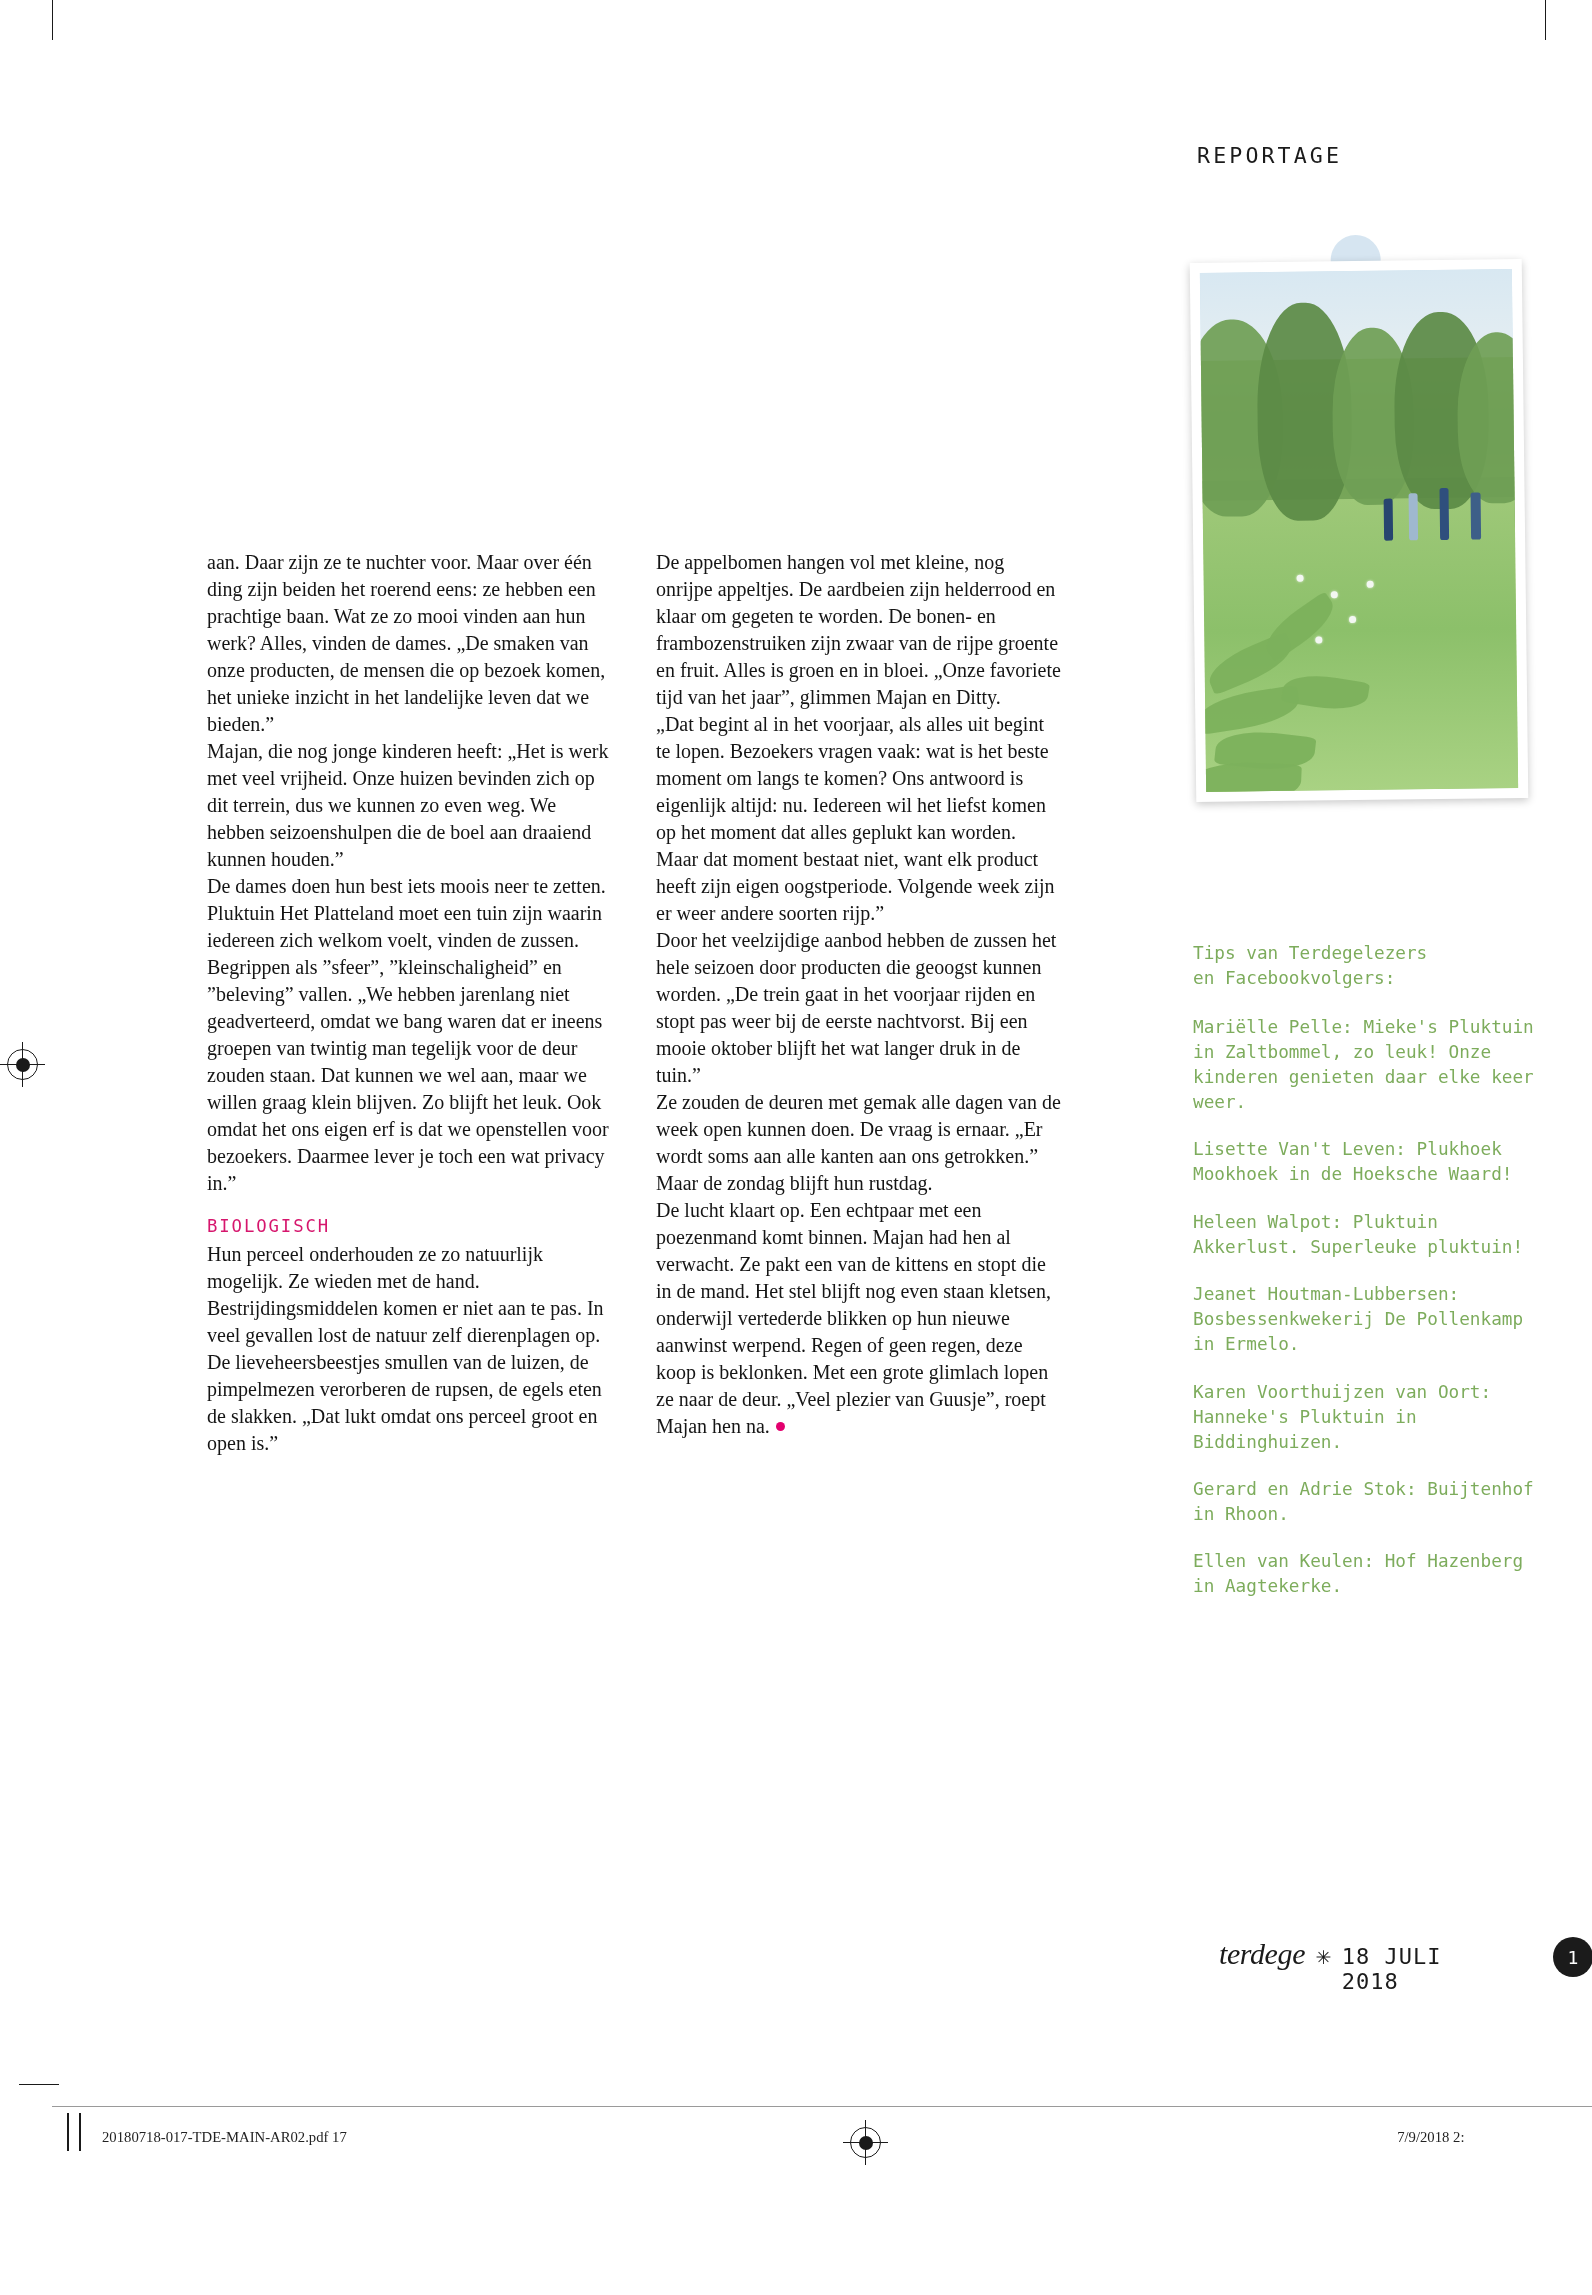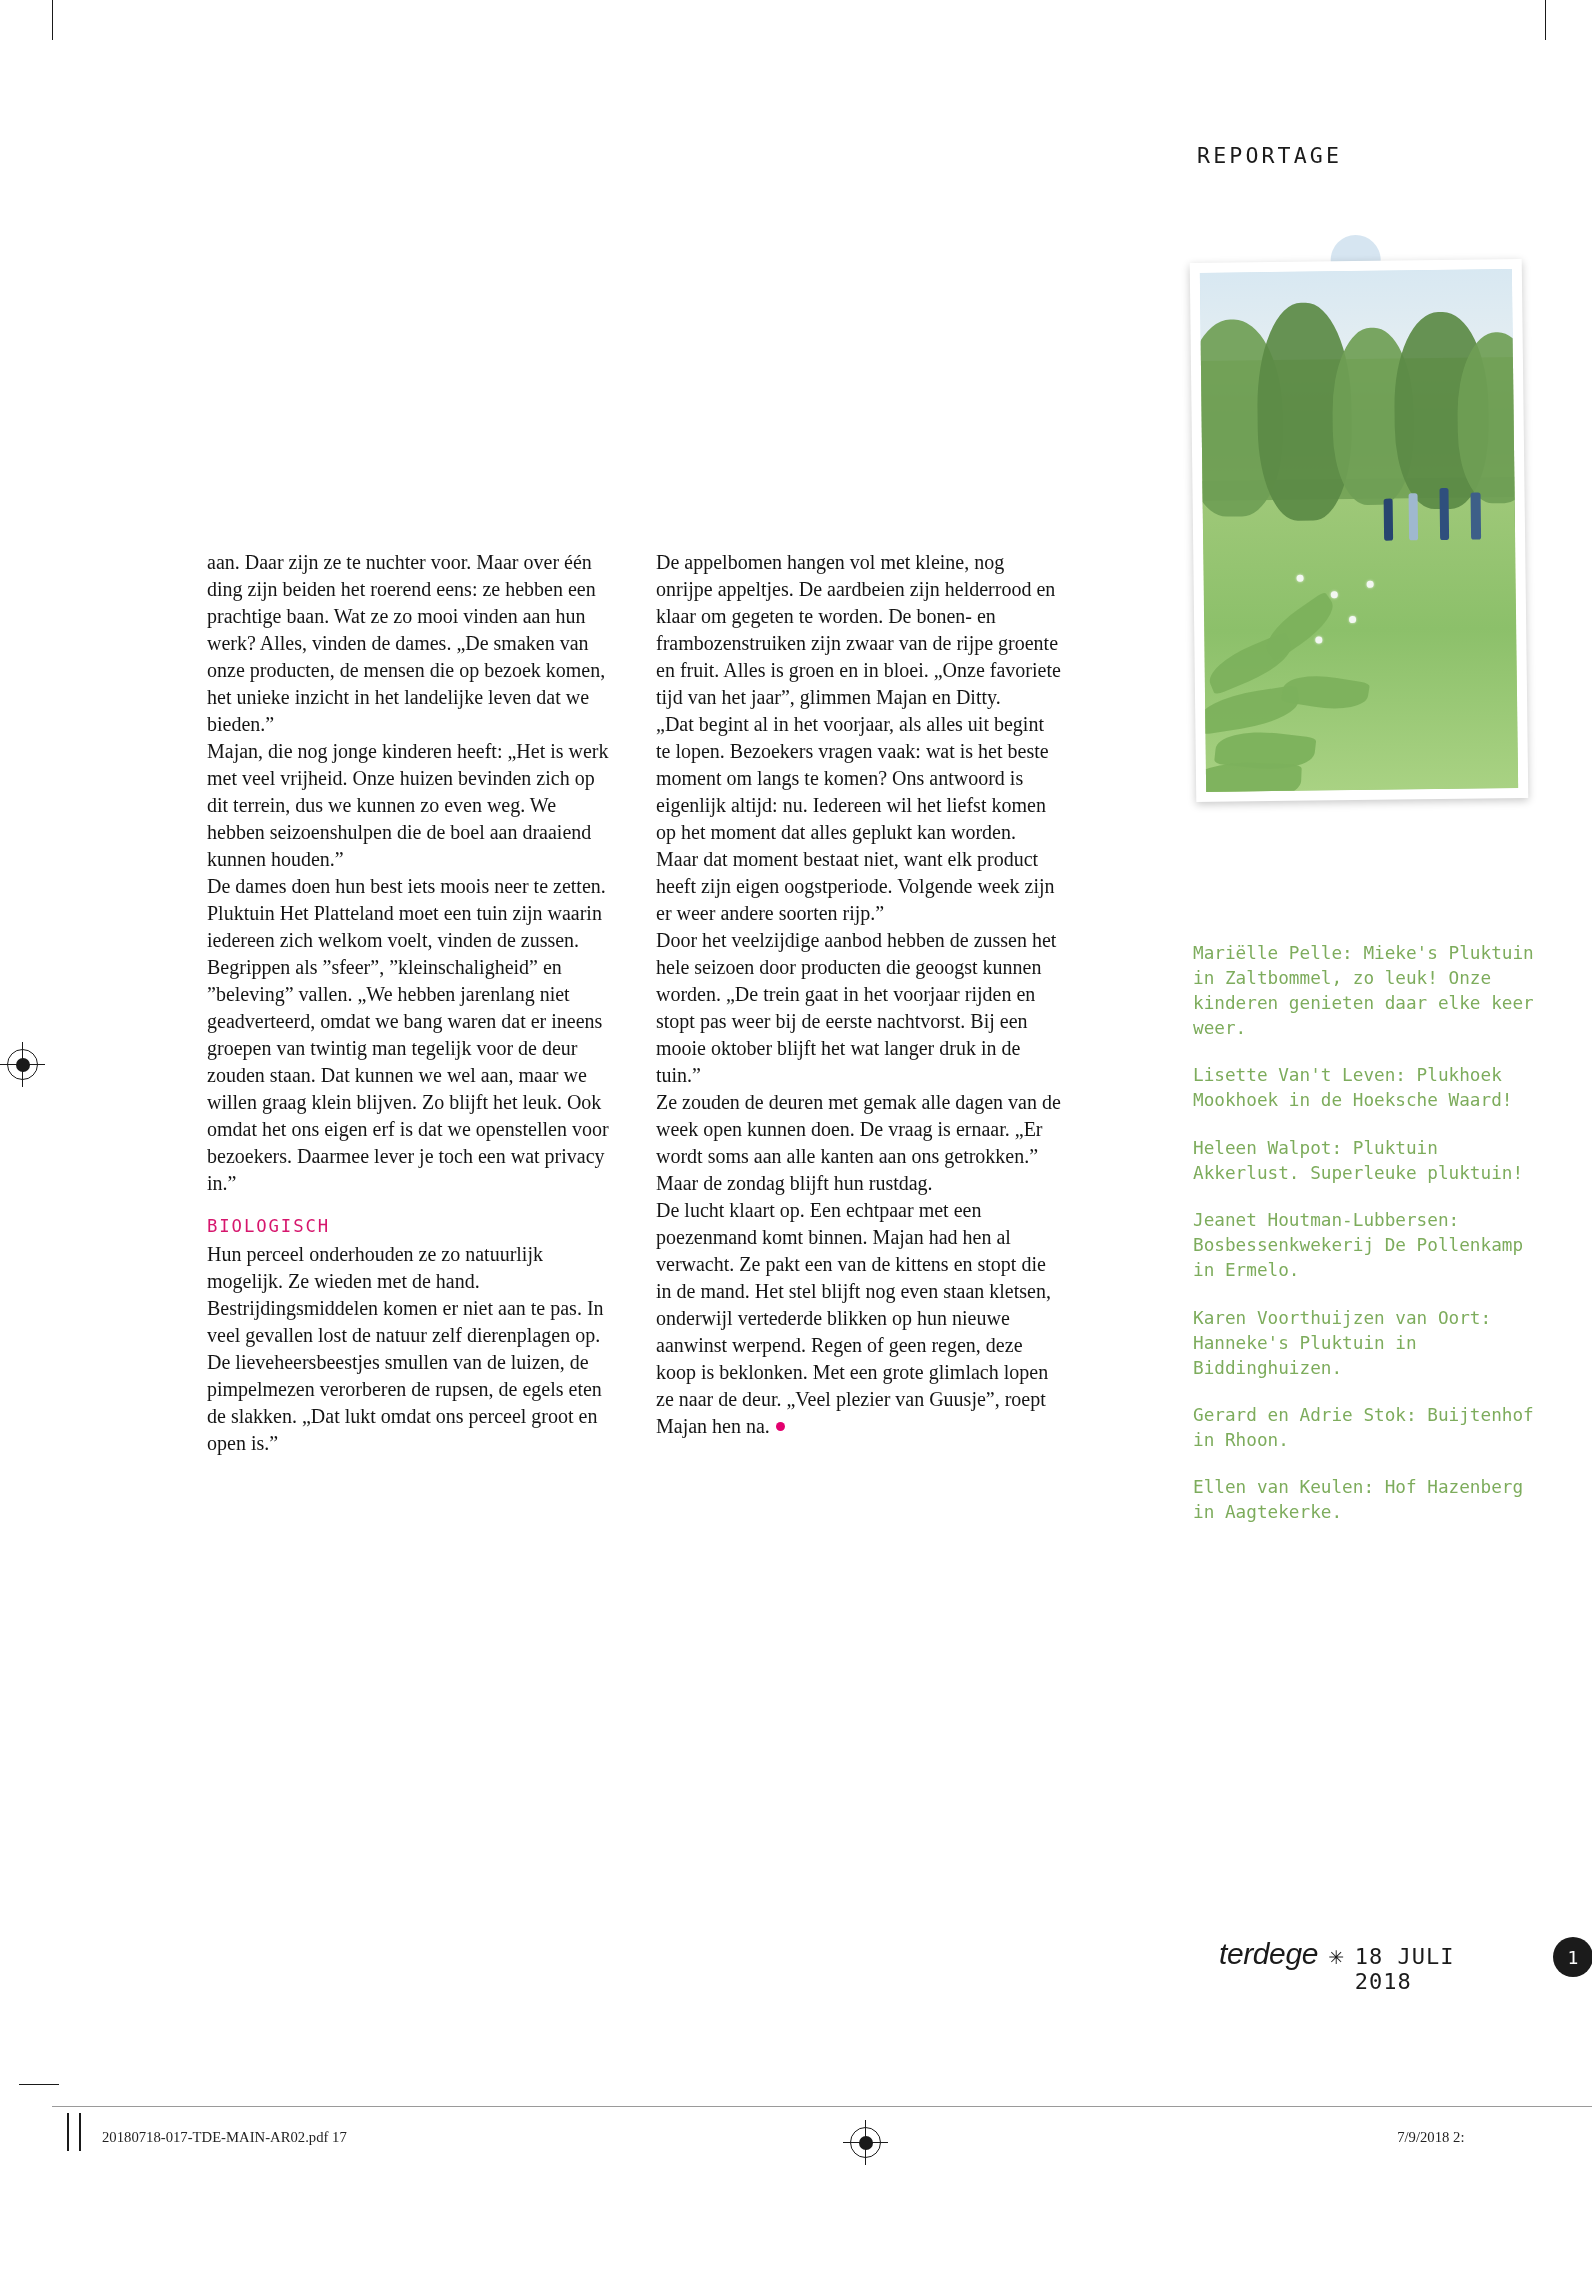--- a/index.html
+++ b/index.html
@@ -210,21 +210,21 @@
   
   .masthead {
     position: absolute;
     left: 1219px;
     top: 1937px;
     display: flex;
     align-items: baseline;
     gap: 10.4px;
   }
   .masthead-logo {
-    font-family: Liberation Sans, sans-serif;
+    font-family: Liberation Serif, serif;
     font-style: italic;
     font-size: 30px;
     color: #1b1b1b;
     letter-spacing: -0.4px;
   }
   .masthead-star {
     font-size: 19px;
     color: #1b1b1b;
   }
   .masthead-date {
@@ -335,20 +335,22 @@
 
   <div class="col" id="col-2">
     <p>De appelbomen hangen vol met kleine, nog onrijpe appeltjes. De aardbeien zijn helderrood en klaar om gegeten te worden. De bonen- en frambozenstruiken zijn zwaar van de rijpe groente en fruit. Alles is groen en in bloei. „Onze favoriete tijd van het jaar”, glimmen Majan en Ditty.</p>
     <p>„Dat begint al in het voorjaar, als alles uit begint te lopen. Bezoekers vragen vaak: wat is het beste moment om langs te komen? Ons antwoord is eigenlijk altijd: nu. Iedereen wil het liefst komen op het moment dat alles geplukt kan worden. Maar dat moment bestaat niet, want elk product heeft zijn eigen oogstperiode. Volgende week zijn er weer andere soorten rijp.”</p>
     <p>Door het veelzijdige aanbod hebben de zussen het hele seizoen door producten die geoogst kunnen worden. „De trein gaat in het voorjaar rijden en stopt pas weer bij de eerste nachtvorst. Bij een mooie oktober blijft het wat langer druk in de tuin.”</p>
     <p>Ze zouden de deuren met gemak alle dagen van de week open kunnen doen. De vraag is ernaar. „Er wordt soms aan alle kanten aan ons getrokken.” Maar de zondag blijft hun rustdag.</p>
     <p><span>De lucht klaart op. Een echtpaar met een poezenmand komt binnen. Majan had hen al verwacht. Ze pakt een van de kittens en stopt die in de mand. Het stel blijft nog even staan kletsen, onderwijl vertederde blikken op hun nieuwe aanwinst werpend. Regen of geen regen, deze koop is beklonken. Met een grote glimlach lopen ze naar de deur. „Veel plezier van Guusje”, roept Majan hen na.</span><span class="end-dot"></span></p>
   </div>
 
   <div class="sidebar">
+    <div class="sidebar-intro">Tips van Terdegelezers
+en Facebookvolgers:</div>
     <div class="sidebar-entry">Mariëlle Pelle: Mieke's Pluktuin in Zaltbommel, zo leuk! Onze kinderen genieten daar elke keer weer.</div>
     <div class="sidebar-entry">Lisette Van't Leven: Plukhoek Mookhoek in de Hoeksche Waard!</div>
     <div class="sidebar-entry">Heleen Walpot: Pluktuin Akkerlust. Superleuke pluktuin!</div>
     <div class="sidebar-entry">Jeanet Houtman-Lubbersen: Bosbessenkwekerij De Pollenkamp in Ermelo.</div>
     <div class="sidebar-entry">Karen Voorthuijzen van Oort: Hanneke's Pluktuin in Biddinghuizen.</div>
     <div class="sidebar-entry">Gerard en Adrie Stok: Buijtenhof in Rhoon.</div>
     <div class="sidebar-entry">Ellen van Keulen: Hof Hazenberg in Aagtekerke.</div>
   </div>
 
   <div class="masthead">

